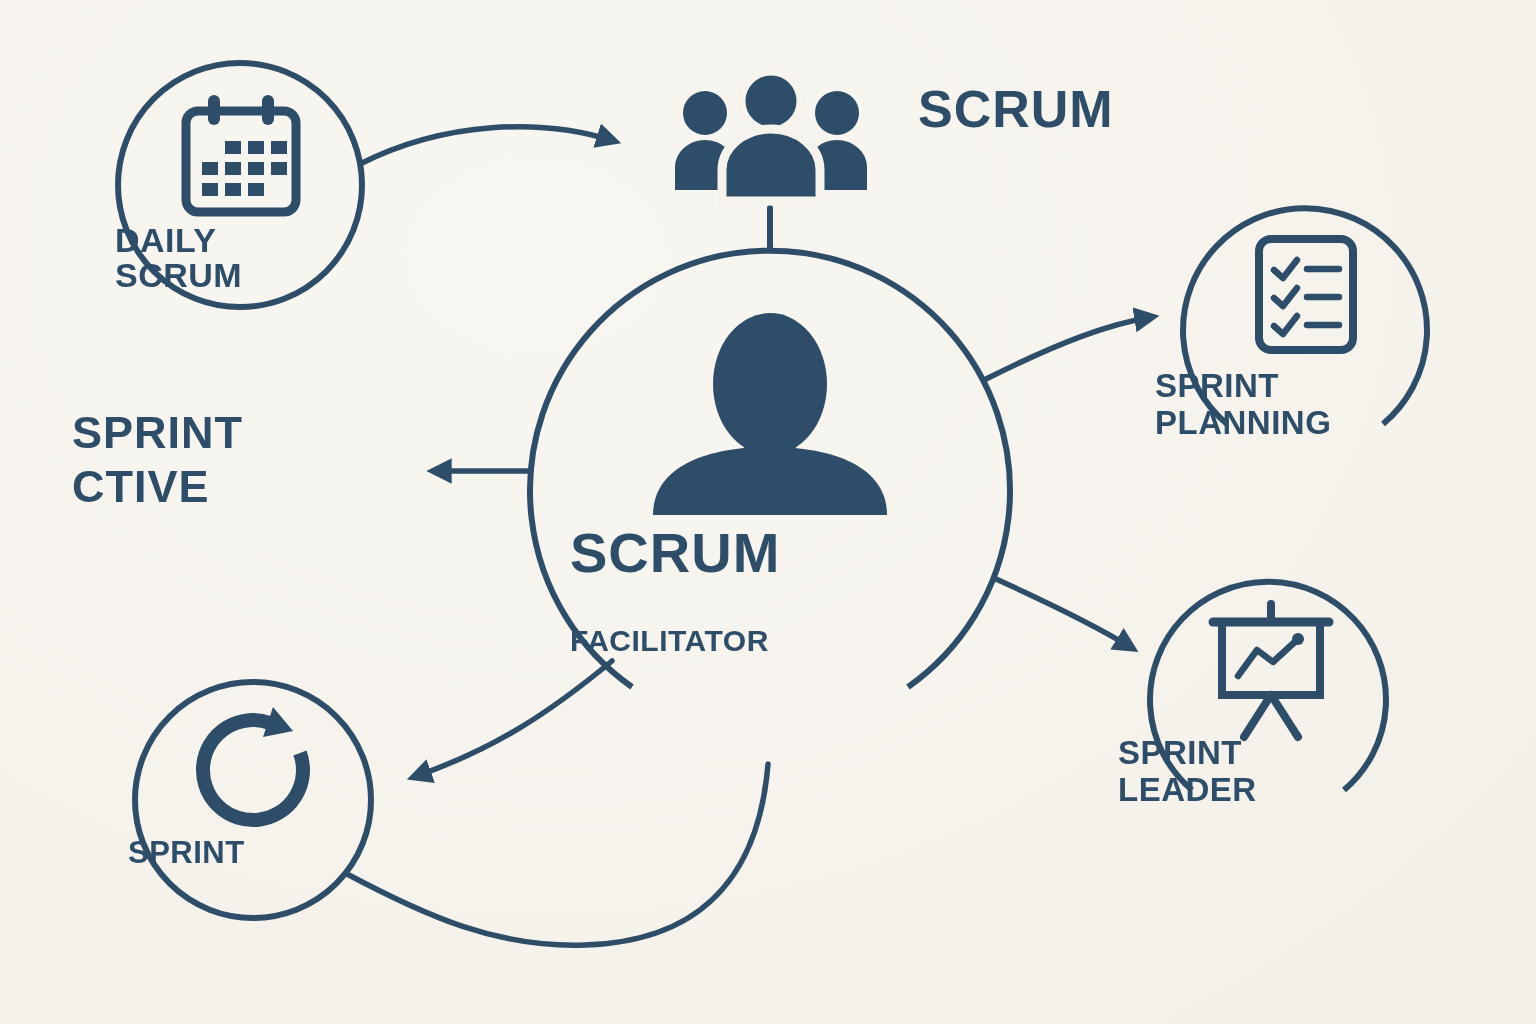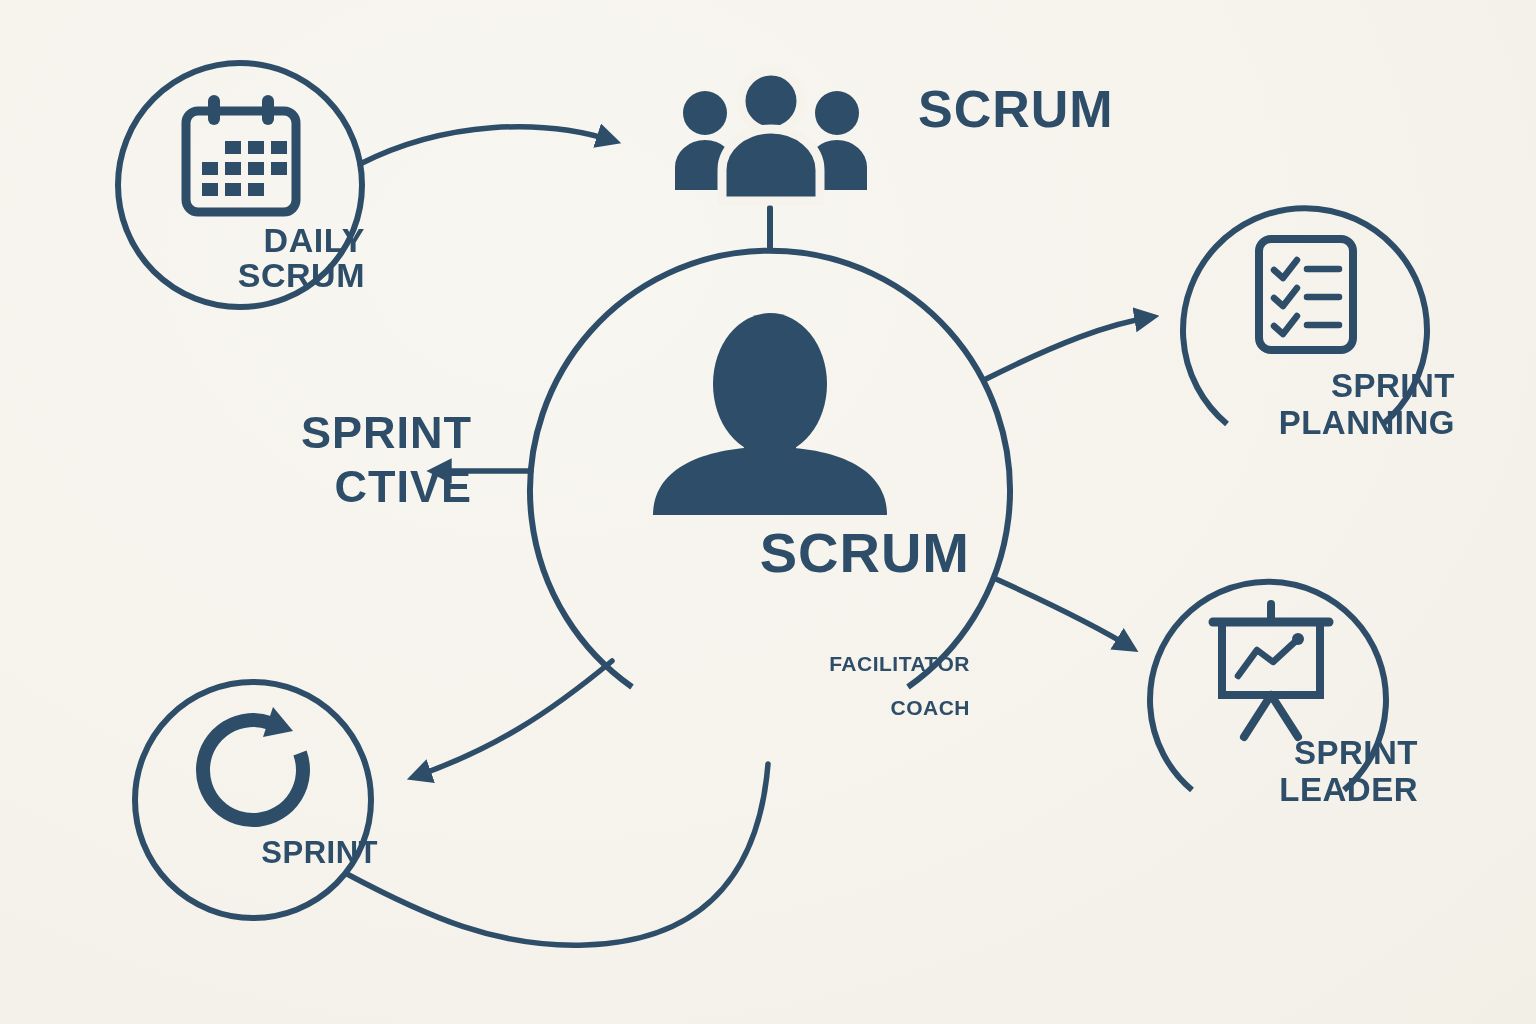--- a/index.html
+++ b/index.html
@@ -15,28 +15,28 @@
   svg.layer{position:absolute;left:0;top:0;}
   .ring{fill:none;stroke:#2e4d68;stroke-width:6;}
   .fill{fill:#2e4d68;stroke:none;}
   .halo{stroke:#f5f3ec;stroke-width:9;}
   .conn{fill:none;stroke:#2e4d68;stroke-width:5.5;stroke-linecap:round;}
   .stroke7{fill:none;stroke:#2e4d68;stroke-width:6.5;stroke-linecap:round;stroke-linejoin:round;}
   .stroke8{fill:none;stroke:#2e4d68;stroke-width:8;stroke-linecap:round;}
   .stroke9{fill:none;stroke:#2e4d68;stroke-width:9;stroke-linecap:round;}
   .label{
     position:absolute;color:#2e4d68;font-weight:700;
-    text-align:right;letter-spacing:.5px;
+    text-align:left;letter-spacing:.5px;
   }
   .label.left{text-align:left;}
   .l-daily{left:115px;top:223px;width:250px;font-size:34px;line-height:35px;}
   .l-team{left:918px;top:82px;width:420px;font-size:52px;line-height:55px;letter-spacing:1px;}
   .l-retro{left:72px;top:406px;width:400px;font-size:45px;line-height:54px;letter-spacing:1px;}
   .l-center-title{left:570px;top:524px;width:400px;font-size:56px;line-height:57px;letter-spacing:1px;}
-  .l-roles{left:570px;top:642px;width:400px;font-size:21px;line-height:44px;}
+  .l-roles{left:570px;top:619px;width:400px;font-size:30px;line-height:44px;}
   .l-planning{left:1155px;top:367px;width:300px;font-size:33px;line-height:37px;}
   .l-review{left:1118px;top:734px;width:300px;font-size:33px;line-height:37px;}
   .l-sprint{left:128px;top:835px;width:250px;font-size:31px;}
 </style>
 </head>
 <body>
 
 <div class="stage">
 
   <svg class="layer" width="1536" height="1024" viewBox="0 0 1536 1024">
@@ -139,21 +139,20 @@
     <div>SPRINT</div>
     <div>CTIVE</div>
   </div>
 
   <div class="label l-center-title">
     <div>SCRUM</div>
   </div>
 
   <div class="label l-roles">
     <div>FACILITATOR</div>
-    <div>COACH</div>
   </div>
 
   <div class="label l-planning">
     <div>SPRINT</div>
     <div>PLANNING</div>
   </div>
 
   <div class="label l-review">
     <div>SPRINT</div>
     <div>LEADER</div>

